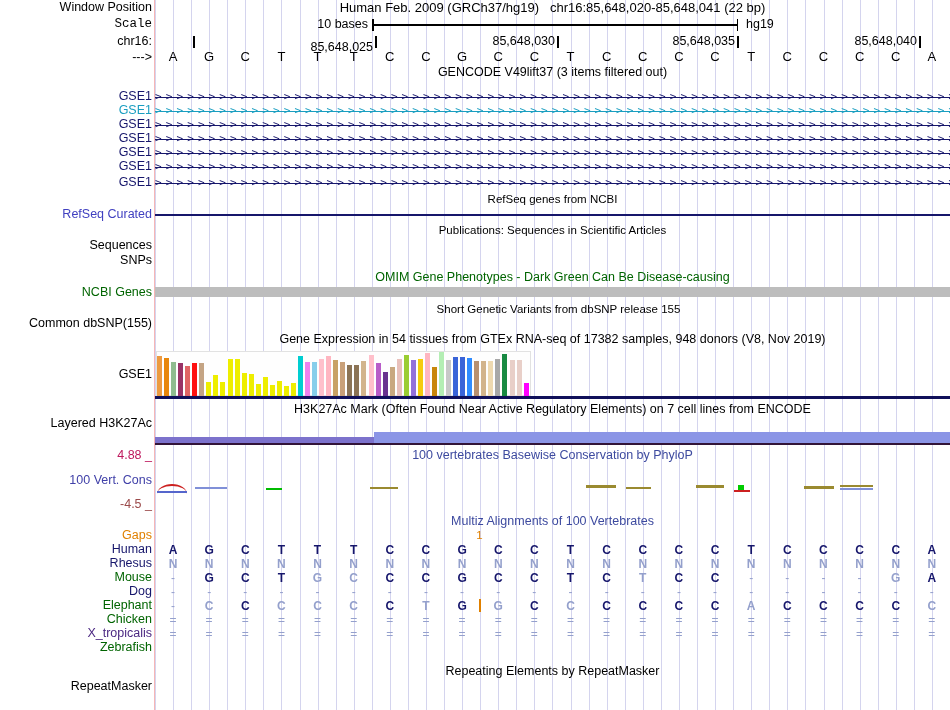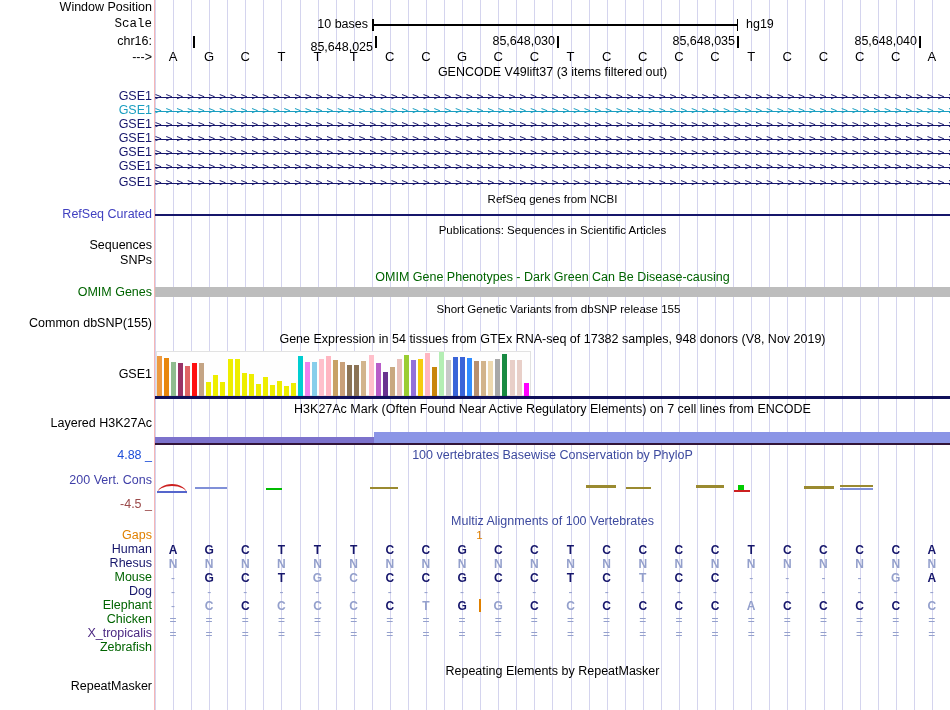--- a/index.html
+++ b/index.html
@@ -36,20 +36,21 @@
   #gtex-baseline{position:absolute;left:155px;top:396px;width:795px;height:3px;background:#10105a;}
   #h3k-underline{position:absolute;left:155px;top:443px;width:795px;height:2px;background:#321438;}
 </style>
 </head>
 <body>
 
 <div id="canvas">
   <div id="grid"></div>
   <div id="pink-border"></div>
 
+  <div id="main-title">Human Feb. 2009 (GRCh37/hg19)   chr16:85,648,020-85,648,041 (22 bp)</div>
 
   <div id="scale-text">10 bases</div>
   <div id="scalebar-line"></div>
   <div id="scalebar-t1"></div>
   <div id="scalebar-t2"></div>
   <div id="assembly">hg19</div>
 
   <div id="ruler-layer">
       <div class="tick" style="left: 193px; top: 36px; height: 12px;"></div>
       <div class="coordlbl" style="left: 283px; top: 41px;">85,648,025</div>
@@ -93,26 +94,26 @@
       <div class="lbl" style="top: 90px; color: rgb(22, 22, 107);">GSE1</div>
       <div class="lbl" style="top: 104px; color: rgb(26, 158, 192);">GSE1</div>
       <div class="lbl" style="top: 118px; color: rgb(22, 22, 107);">GSE1</div>
       <div class="lbl" style="top: 132px; color: rgb(22, 22, 107);">GSE1</div>
       <div class="lbl" style="top: 146px; color: rgb(22, 22, 107);">GSE1</div>
       <div class="lbl" style="top: 160px; color: rgb(22, 22, 107);">GSE1</div>
       <div class="lbl" style="top: 176px; color: rgb(22, 22, 107);">GSE1</div>
       <div class="lbl" style="top: 208px; color: rgb(64, 64, 192);">RefSeq Curated</div>
       <div class="lbl" style="top: 239px; color: rgb(0, 0, 0);">Sequences</div>
       <div class="lbl" style="top: 254px; color: rgb(0, 0, 0);">SNPs</div>
-      <div class="lbl" style="top: 286px; color: rgb(0, 100, 0);">OMIM Genes</div>
+      <div class="lbl" style="top: 286px; color: rgb(0, 100, 0);">NCBI Genes</div>
       <div class="lbl" style="top: 317px; color: rgb(0, 0, 0);">Common dbSNP(155)</div>
       <div class="lbl" style="top: 368px; color: rgb(0, 0, 0);">GSE1</div>
       <div class="lbl" style="top: 417px; color: rgb(0, 0, 0);">Layered H3K27Ac</div>
-      <div class="lbl" style="top: 449px; color: #1d4ed8;">4.88 _</div>
-      <div class="lbl" style="top: 474px; color: rgb(64, 64, 168);">200 Vert. Cons</div>
+      <div class="lbl" style="top: 449px; color: #be185d;">4.88 _</div>
+      <div class="lbl" style="top: 474px; color: rgb(64, 64, 168);">100 Vert. Cons</div>
       <div class="lbl" style="top: 498px; color: rgb(155, 74, 74);">-4.5 _</div>
       <div class="lbl" style="top: 529px; color: rgb(224, 128, 0);">Gaps</div>
       <div class="lbl" style="top: 543px; color: rgb(22, 22, 107);">Human</div>
       <div class="lbl" style="top: 557px; color: rgb(22, 22, 107);">Rhesus</div>
       <div class="lbl" style="top: 571px; color: rgb(0, 100, 0);">Mouse</div>
       <div class="lbl" style="top: 585px; color: rgb(22, 22, 107);">Dog</div>
       <div class="lbl" style="top: 599px; color: rgb(0, 100, 0);">Elephant</div>
       <div class="lbl" style="top: 613px; color: rgb(0, 100, 0);">Chicken</div>
       <div class="lbl" style="top: 627px; color: rgb(75, 40, 130);">X_tropicalis</div>
       <div class="lbl" style="top: 641px; color: rgb(0, 100, 0);">Zebrafish</div>

